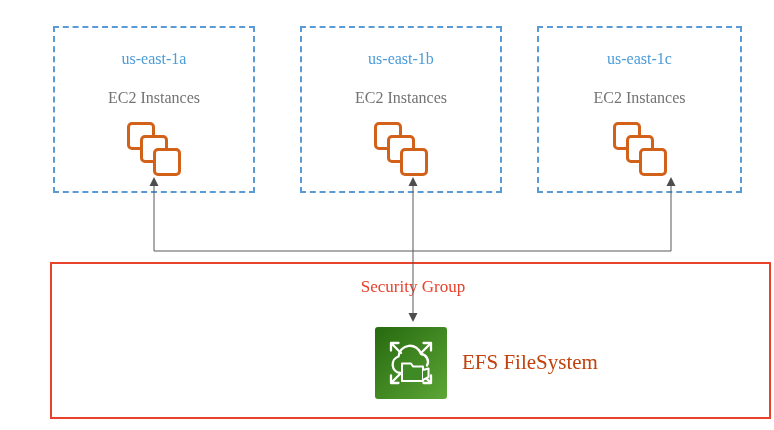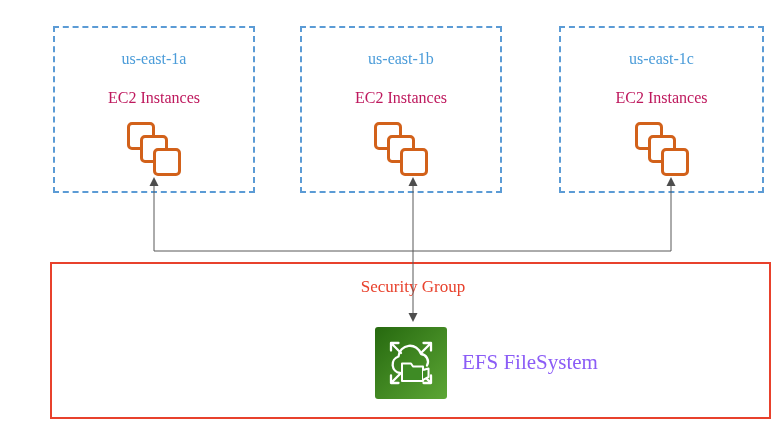--- a/index.html
+++ b/index.html
@@ -8,21 +8,21 @@
     font-family:Liberation Serif, serif;
     margin-left:32px;
   }
   
   .zone{
     position:absolute;top:26px;width:202px;height:167px;box-sizing:border-box;
     border:2px dashed #5B9BD5;display:flex;flex-direction:column;align-items:center;
     padding-top:20px;background:transparent;
   }
   .zone-label{color:#4B9CD9;font-size:16px;line-height:21px;}
-  .zone-service{color:#be185d;font-size:16px;line-height:21px;margin-top:18px;}
+  .zone-service{color:#737373;font-size:16px;line-height:21px;margin-top:18px;}
   
   .ec2-icon{position:relative;width:54px;height:54px;margin-top:14px;}
   .ec2-icon .sq{
     position:absolute;width:28px;height:28px;box-sizing:border-box;
     border:3px solid #D2611A;border-radius:5px;background:#ffffff;
   }
   .ec2-icon .s1{left:0;top:0;}
   .ec2-icon .s2{left:13px;top:13px;}
   .ec2-icon .s3{left:26px;top:26px;}
   
@@ -30,21 +30,21 @@
     position:absolute;left:18px;top:262px;width:721px;height:157px;box-sizing:border-box;
     border:2px solid #E8412C;background:transparent;
   }
   .sg-label{
     position:absolute;left:306px;top:276px;width:150px;text-align:center;
     color:#E8412C;font-size:17px;line-height:22px;
   }
   
   .efs-icon{position:absolute;left:343px;top:327px;width:72px;height:72px;}
   .efs-label{
-    position:absolute;left:430px;top:349px;color:#8b5cf6;font-size:21px;line-height:27px;
+    position:absolute;left:430px;top:349px;color:#c2410c;font-size:21px;line-height:27px;
   }
   
   #connectors{position:absolute;left:0;top:0;pointer-events:none;z-index:5;}
 </style>
 </head>
 <body>
 
 <div id="canvas">
 
   <div class="zone" style="left:21px">
@@ -60,21 +60,21 @@
   <div class="zone" style="left:268px">
     <div class="zone-label">us-east-1b</div>
     <div class="zone-service">EC2 Instances</div>
     <div class="ec2-icon">
       <span class="sq s1"></span>
       <span class="sq s2"></span>
       <span class="sq s3"></span>
     </div>
   </div>
 
-  <div class="zone" style="left:527px;width:205px">
+  <div class="zone" style="left:505px;width:205px">
     <div class="zone-label">us-east-1c</div>
     <div class="zone-service">EC2 Instances</div>
     <div class="ec2-icon">
       <span class="sq s1"></span>
       <span class="sq s2"></span>
       <span class="sq s3"></span>
     </div>
   </div>
 
   <div class="sg-box"></div>

